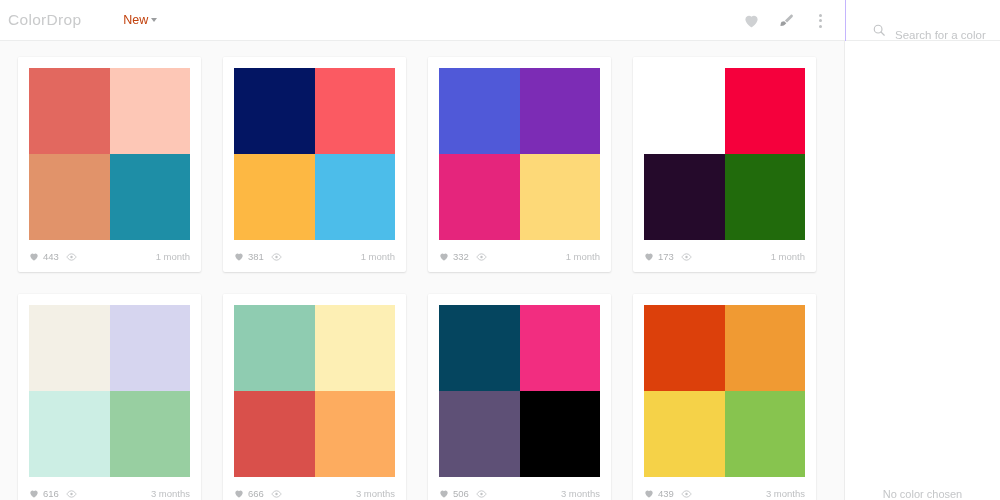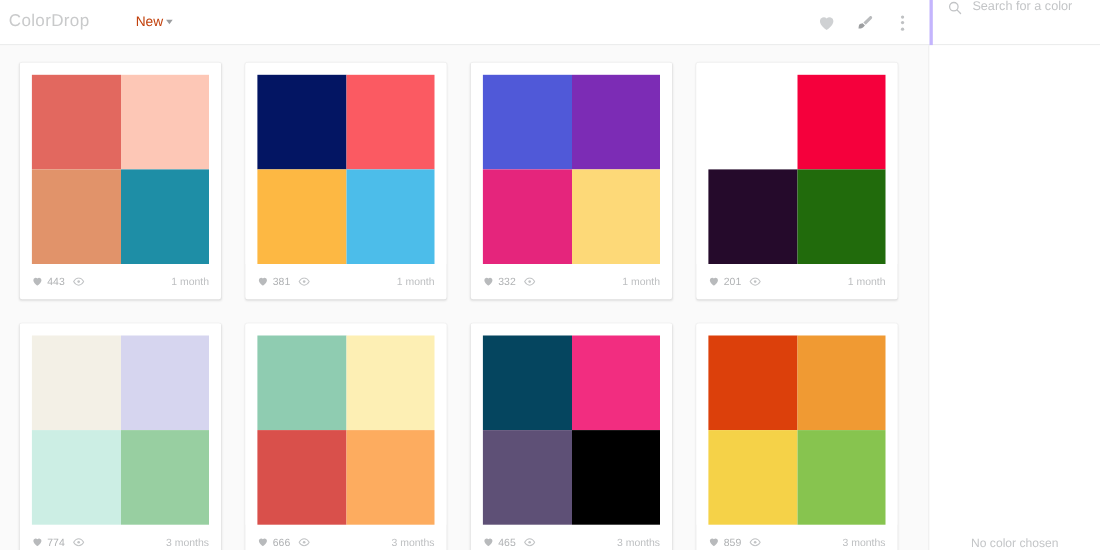--- a/index.html
+++ b/index.html
@@ -41,23 +41,23 @@
     position: absolute; right: 0; top: 0; height: 41px;
     display: flex; align-items: center;
   }
   .icon-group { display: flex; align-items: center; gap: 18px; padding-right: 17px; }
   .hdr-icon { cursor: pointer; display: flex; align-items: center; justify-content:center; }
   .dots { display: flex; flex-direction: column; gap: 2.5px; align-items: center; padding: 2px 6px; }
   .dots i { width: 3px; height: 3px; border-radius: 50%; background: #bfc1c3; display:block; }
 
   .search-area {
     width: 155px; height: 41px;
-    border-left: 3px solid #c4b5fd;
-    display: flex; align-items: flex-start;
-    padding-left: 13px;
+    border-left: 1px solid #c4b5fd;
+    display: flex; align-items: flex-end;
+    padding-left: 26px;
   }
   .search-input {
     border: none; outline: none; background: transparent;
     font-size: 11.5px; color: #b9bbbd;
     font-family: "Liberation Sans", sans-serif;
     margin-left: 9px; width: 110px;
   }
   .search-input::placeholder { color: #c3c5c7; }
 
   
@@ -240,21 +240,21 @@
               <div class="sw" title="#F5003C" style="background: rgb(245, 0, 60);"></div>
               <div class="sw" title="#250A2B" style="background: rgb(37, 10, 43);"></div>
               <div class="sw" title="#216B0C" style="background: rgb(33, 107, 12);"></div>
             </div>
             <div class="card-footer">
               <div class="meta-left">
                 <div class="meta-item">
                   <span><svg width="10" height="9" viewBox="0 0 24 22">
                       <path d="M12 21s-9-5.7-9-12A5.2 5.2 0 0 1 12 5.6 5.2 5.2 0 0 1 21 9c0 6.3-9 12-9 12z" fill="#b8babc"></path>
                     </svg></span>
-                  <span class="count">201</span>
+                  <span class="count">173</span>
                 </div>
                 <div class="meta-item">
                   <span><svg width="11" height="8" viewBox="0 0 24 16">
                       <path d="M12 1C6 1 2 8 2 8s4 7 10 7 10-7 10-7-4-7-10-7z" fill="none" stroke="#c2c4c6" stroke-width="2"></path>
                       <circle cx="12" cy="8" r="2.6" fill="#c2c4c6"></circle>
                     </svg></span>
                 </div>
               </div>
               <span class="age">1 month</span>
             </div>
@@ -267,21 +267,21 @@
               <div class="sw" title="#D6D5EF" style="background: rgb(214, 213, 239);"></div>
               <div class="sw" title="#CCEEE4" style="background: rgb(204, 238, 228);"></div>
               <div class="sw" title="#98CFA1" style="background: rgb(152, 207, 161);"></div>
             </div>
             <div class="card-footer">
               <div class="meta-left">
                 <div class="meta-item">
                   <span><svg width="10" height="9" viewBox="0 0 24 22">
                       <path d="M12 21s-9-5.7-9-12A5.2 5.2 0 0 1 12 5.6 5.2 5.2 0 0 1 21 9c0 6.3-9 12-9 12z" fill="#b8babc"></path>
                     </svg></span>
-                  <span class="count">774</span>
+                  <span class="count">616</span>
                 </div>
                 <div class="meta-item">
                   <span><svg width="11" height="8" viewBox="0 0 24 16">
                       <path d="M12 1C6 1 2 8 2 8s4 7 10 7 10-7 10-7-4-7-10-7z" fill="none" stroke="#c2c4c6" stroke-width="2"></path>
                       <circle cx="12" cy="8" r="2.6" fill="#c2c4c6"></circle>
                     </svg></span>
                 </div>
               </div>
               <span class="age">3 months</span>
             </div>
@@ -317,21 +317,21 @@
               <div class="sw" title="#F22D80" style="background: rgb(242, 45, 128);"></div>
               <div class="sw" title="#5E5076" style="background: rgb(94, 80, 118);"></div>
               <div class="sw" title="#000000" style="background: rgb(0, 0, 0);"></div>
             </div>
             <div class="card-footer">
               <div class="meta-left">
                 <div class="meta-item">
                   <span><svg width="10" height="9" viewBox="0 0 24 22">
                       <path d="M12 21s-9-5.7-9-12A5.2 5.2 0 0 1 12 5.6 5.2 5.2 0 0 1 21 9c0 6.3-9 12-9 12z" fill="#b8babc"></path>
                     </svg></span>
-                  <span class="count">465</span>
+                  <span class="count">506</span>
                 </div>
                 <div class="meta-item">
                   <span><svg width="11" height="8" viewBox="0 0 24 16">
                       <path d="M12 1C6 1 2 8 2 8s4 7 10 7 10-7 10-7-4-7-10-7z" fill="none" stroke="#c2c4c6" stroke-width="2"></path>
                       <circle cx="12" cy="8" r="2.6" fill="#c2c4c6"></circle>
                     </svg></span>
                 </div>
               </div>
               <span class="age">3 months</span>
             </div>
@@ -342,21 +342,21 @@
               <div class="sw" title="#F09A33" style="background: rgb(240, 154, 51);"></div>
               <div class="sw" title="#F5D248" style="background: rgb(245, 210, 72);"></div>
               <div class="sw" title="#87C44F" style="background: rgb(135, 196, 79);"></div>
             </div>
             <div class="card-footer">
               <div class="meta-left">
                 <div class="meta-item">
                   <span><svg width="10" height="9" viewBox="0 0 24 22">
                       <path d="M12 21s-9-5.7-9-12A5.2 5.2 0 0 1 12 5.6 5.2 5.2 0 0 1 21 9c0 6.3-9 12-9 12z" fill="#b8babc"></path>
                     </svg></span>
-                  <span class="count">859</span>
+                  <span class="count">439</span>
                 </div>
                 <div class="meta-item">
                   <span><svg width="11" height="8" viewBox="0 0 24 16">
                       <path d="M12 1C6 1 2 8 2 8s4 7 10 7 10-7 10-7-4-7-10-7z" fill="none" stroke="#c2c4c6" stroke-width="2"></path>
                       <circle cx="12" cy="8" r="2.6" fill="#c2c4c6"></circle>
                     </svg></span>
                 </div>
               </div>
               <span class="age">3 months</span>
             </div>

